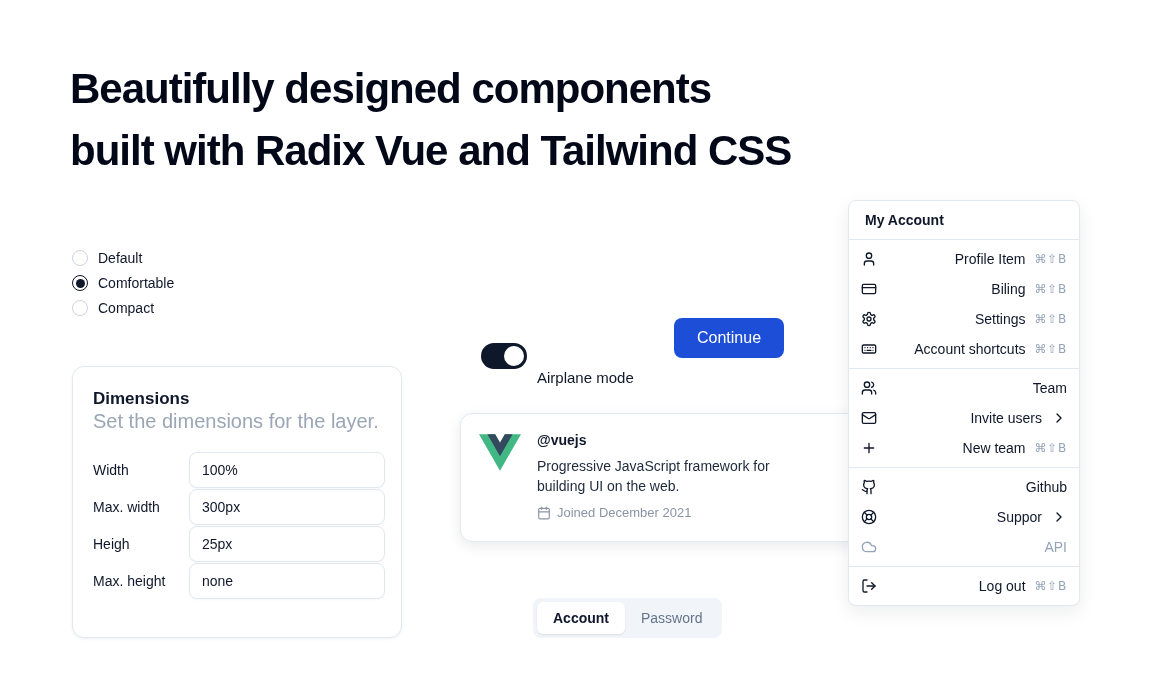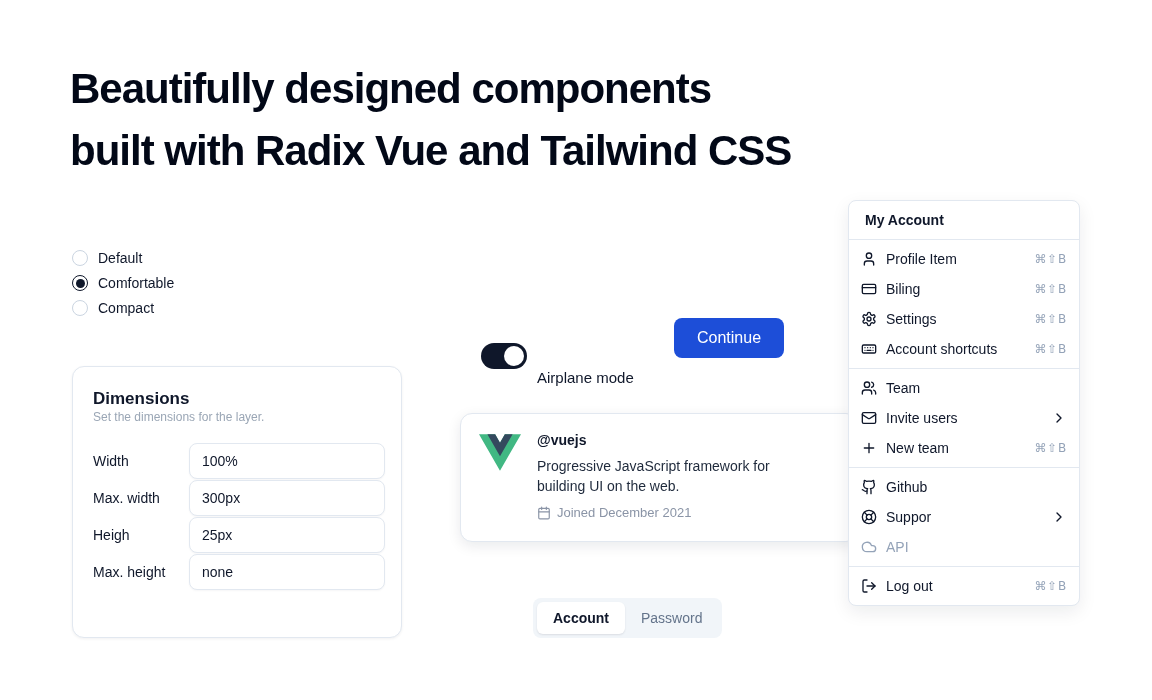--- a/index.html
+++ b/index.html
@@ -55,21 +55,21 @@
     position: absolute;
     background: #fff;
     border: 1px solid #e2e8f0;
     border-radius: 12px;
     box-shadow: 0 1px 3px rgba(15,23,42,.06);
   }
 
   
   .dimensions { left: 72px; top: 366px; width: 330px; height: 272px; padding: 22px 16px 20px 20px; }
   .dimensions h3 { font-size: 17px; font-weight: 700; color: #0f172a; margin-bottom: 1px; }
-  .dimensions .subtitle { font-size: 12px; color: #9aa6b5; margin-bottom: 19px; }
+  .dimensions .subtitle { font-size: 20px; color: #9aa6b5; margin-bottom: 19px; }
   .field-row {
     display: grid;
     grid-template-columns: 1fr 196px;
     align-items: center;
     margin-bottom: 1px;
   }
   .field-label { font-size: 14px; font-weight: 500; color: #0f172a; }
   .field-input {
     width: 100%; height: 36px;
     border: 1px solid #e2e8f0; border-radius: 8px;
@@ -145,21 +145,21 @@
   }
   .menu-header { padding: 11px 16px; font-size: 14px; font-weight: 600; color: #0f172a; }
   .menu-divider { height: 1px; background: #e2e8f0; }
   .menu-group { padding: 4px; }
   .menu-item {
     display: flex; align-items: center; gap: 9px;
     padding: 7px 8px; border-radius: 4px;
     font-size: 14px; color: #0f172a; cursor: pointer;
   }
   .menu-item svg.mi { width: 16px; height: 16px; flex: 0 0 auto; }
-  .mi-label { flex: 1 1 auto; white-space: nowrap; }
+  .mi-label { flex: 1 1 auto; white-space: nowrap; text-align: right; }
   .mi-shortcut {
     font-family: "DejaVu Sans", sans-serif;
     font-size: 12px; color: #94a3b8; letter-spacing: .06em;
   }
   .mi-chevron { width: 16px; height: 16px; color: #0f172a; }
   .menu-item.disabled { color: #94a3b8; cursor: default; }
 
   svg.stroke-ic { fill: none; stroke: currentColor; stroke-width: 2; stroke-linecap: round; stroke-linejoin: round; }
 </style>
 </head>

